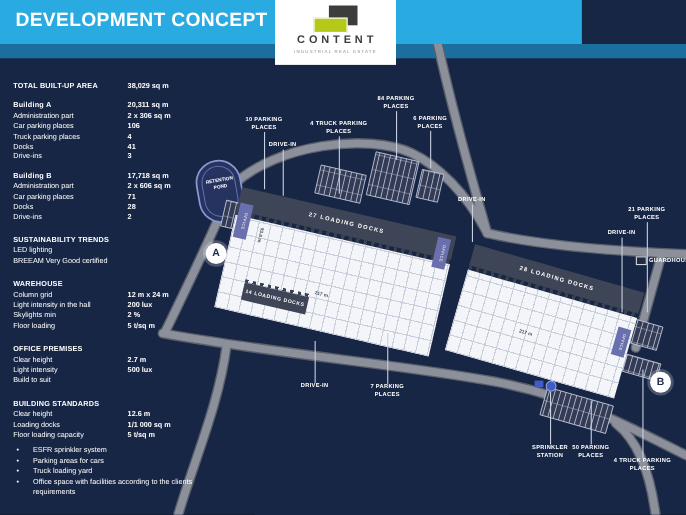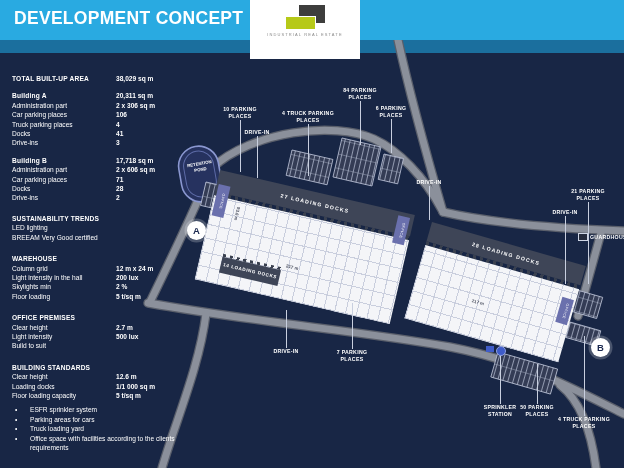--- a/index.html
+++ b/index.html
@@ -1,19 +1,19 @@
 <!DOCTYPE html>
 <html><head>
 <meta charset="utf-8">
 <style>
   html,body{margin:0;padding:0;background:#0e1830;}
   *{box-sizing:border-box;font-family:"Liberation Sans",sans-serif;}
   #stage{position:relative;width:624px;height:468px;background:#182645;overflow:hidden;}
   
-  .hdr{position:absolute;left:0;top:0;width:624px;height:40px;background:#29aae1;z-index:10;}
+  .hdr{position:absolute;left:0;top:0;width:529px;height:40px;background:#29aae1;z-index:10;}
   .hdr-title{position:absolute;left:14px;top:8px;font-size:17.5px;font-weight:bold;color:#fff;letter-spacing:.3px;}
   .logo{position:absolute;left:250px;top:0;width:110px;height:59px;background:#fff;z-index:11;text-align:center;}
   .lg{position:relative;width:46px;height:25px;margin:5px auto 1px;}
   .lg-dark{position:absolute;right:3px;top:0;width:26px;height:18px;background:#3d3d3c;}
   .lg-lime{position:absolute;left:3px;bottom:0;width:31px;height:14px;background:#b6c918;border:1.5px solid #fff;}
   .lg-name{font-size:10px;font-weight:bold;color:#3d3d3c;letter-spacing:3.5px;margin-left:3px;line-height:11px;}
   .lg-tag{font-size:4px;color:#8a8a8a;letter-spacing:1.1px;margin-top:2px;}
   
   .panel{position:absolute;left:12px;top:74px;width:200px;color:#fff;z-index:4;font-size:6.6px;line-height:9.4px;}
   .srow{display:flex;}
@@ -326,16 +326,17 @@
   </div>
 
   <div class="hdr">
     <div class="hdr-title">DEVELOPMENT CONCEPT</div>
   </div>
   <div class="logo">
     <div class="lg">
       <div class="lg-dark"></div>
       <div class="lg-lime"></div>
     </div>
+    <div class="lg-name">CONTENT</div>
     <div class="lg-tag">INDUSTRIAL REAL ESTATE</div>
   </div>
 
 </div>
 
 </body></html>

